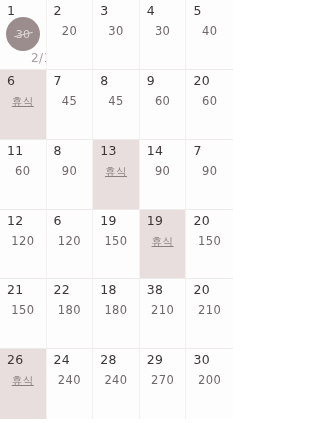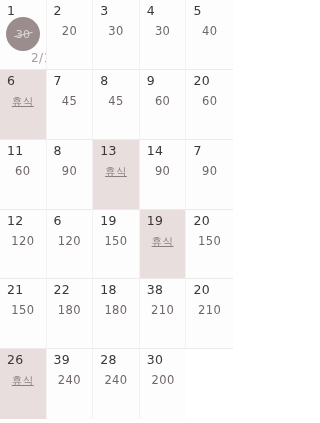--- a/index.html
+++ b/index.html
@@ -214,24 +214,28 @@
     </div>
     <div class="day-cell col-last">
       <div class="date-number">20</div>
       <div class="cell-value">210</div>
     </div>
     <div class="day-cell rest row-last">
       <div class="date-number">26</div>
       <div class="cell-value rest-label">휴식</div>
     </div>
     <div class="day-cell row-last">
-      <div class="date-number">39</div>
+      <div class="date-number">24</div>
       <div class="cell-value">240</div>
     </div>
     <div class="day-cell row-last">
       <div class="date-number">28</div>
       <div class="cell-value">240</div>
     </div>
+    <div class="day-cell row-last">
+      <div class="date-number">29</div>
+      <div class="cell-value">270</div>
+    </div>
     <div class="day-cell col-last row-last">
       <div class="date-number">30</div>
       <div class="cell-value">200</div>
     </div>
   </div>
 
 </body></html>

